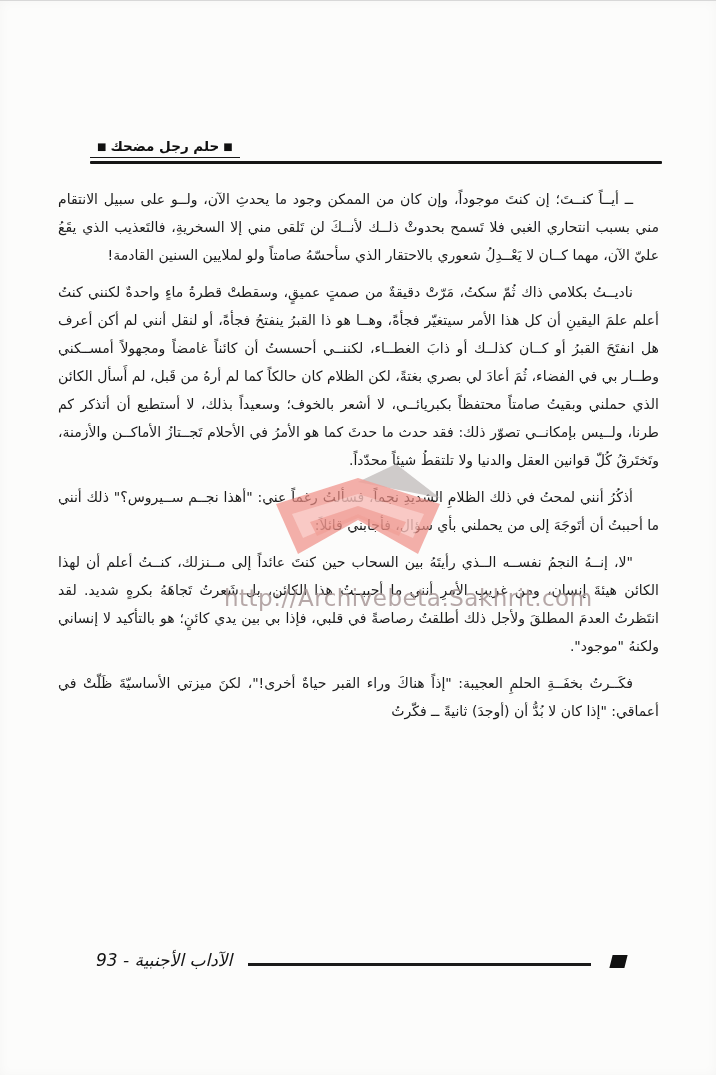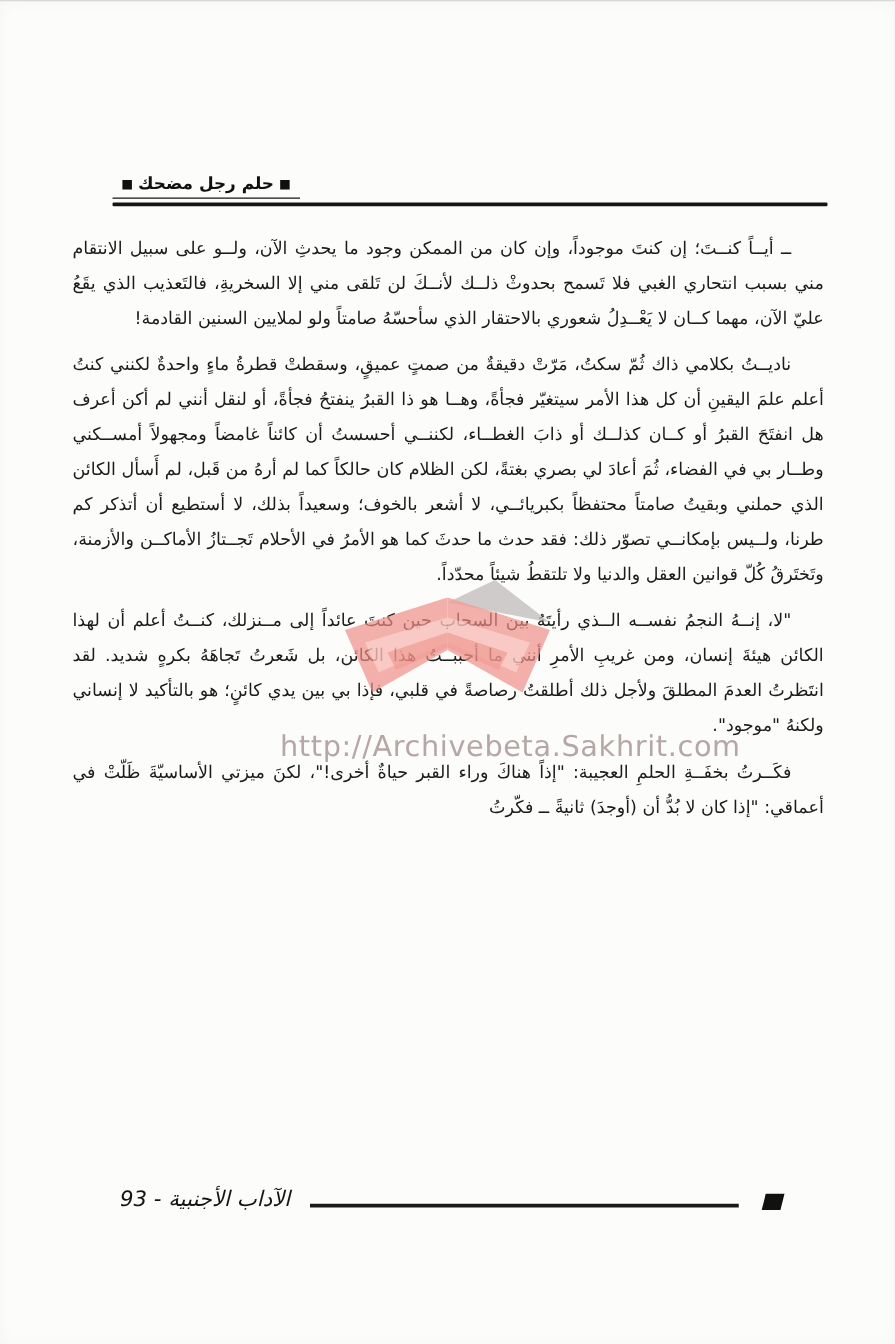--- a/index.html
+++ b/index.html
@@ -69,20 +69,21 @@
 <div class="page">
 
   <div class="header">
     <span class="htitle"><span class="sq">■</span><span>حلم رجل مضحك</span><span class="sq">■</span></span>
     <div class="hrule"></div>
   </div>
 
   <div class="content">
     <p>ــ أيــاً كنــتَ؛ إن كنتَ موجوداً، وإن كان من الممكن وجود ما يحدثِ الآن، ولــو على سبيل الانتقام مني بسبب انتحاري الغبي فلا تَسمح بحدوثْ ذلــك لأنــكَ لن تَلقى مني إلا السخريةِ، فالتَعذيب الذي يقَعُ عليّ الآن، مهما كــان لا يَعْــدِلُ شعوري بالاحتقار الذي سأحسّهُ صامتاً ولو لملايين السنين القادمة!</p>
     <p>ناديــتُ بكلامي ذاك ثُمّ سكتُ، مَرّتْ دقيقةٌ من صمتٍ عميقٍ، وسقطتْ قطرةُ ماءٍ واحدةٌ لكنني كنتُ أعلم علمَ اليقينِ أن كل هذا الأمر سيتغيّر فجأةً، وهــا هو ذا القبرُ ينفتحُ فجأةً، أو لنقل أنني لم أكن أعرف هل انفتَحَ القبرُ أو كــان كذلــك أو ذابَ الغطــاء، لكننــي أحسستُ أن كائناً غامضاً ومجهولاً أمســكني وطــار بي في الفضاء، ثُمَ أعادَ لي بصري بغتةً، لكن الظلام كان حالكاً كما لم أرهُ من قَبل، لم أَسأل الكائن الذي حملني وبقيتُ صامتاً محتفظاً بكبريائــي، لا أشعر بالخوف؛ وسعيداً بذلك، لا أستطيع أن أتذكر كم طرنا، ولــيس بإمكانــي تصوّر ذلك: فقد حدث ما حدثَ كما هو الأمرُ في الأحلام تَجــتازُ الأماكــن والأزمنة، وتَختَرقُ كُلّ قوانين العقل والدنيا ولا تلتقطُ شيئاً محدّداً.</p>
+    <p>أذكُرُ أنني لمحتُ في ذلك الظلامِ الشديدِ نجماً، فسألتُ رغماً عني: "أهذا نجــم ســيروس؟" ذلك أنني ما أحببتُ أن أتَوجَهَ إلى من يحملني بأي سؤال، فأجابني قائلاً:</p>
     <p>"لا، إنــهُ النجمُ نفســه الــذي رأيتَهُ بين السحاب حين كنتَ عائداً إلى مــنزلك، كنــتُ أعلم أن لهذا الكائن هيئةَ إنسان، ومن غريبِ الأمرِ أنني ما أحببــتُ هذا الكائن، بل شَعرتُ تَجاهَهُ بكرهٍ شديد. لقد انتَظرتُ العدمَ المطلقَ ولأجل ذلك أطلقتُ رصاصةً في قلبي، فإذا بي بين يدي كائنٍ؛ هو بالتأكيد لا إنساني ولكنهُ "موجود".</p>
     <p>فكَــرتُ بخفَــةِ الحلمِ العجيبة: "إذاً هناكَ وراء القبر حياةٌ أخرى!"، لكنَ ميزتي الأساسيّةَ ظَلّتْ في أعماقي: "إذا كان لا بُدُّ أن (أوجدَ) ثانيةً ــ فكّرتُ</p>
   </div>
 
   <div class="wm">
     <svg class="wm-logo" viewBox="0 0 164 96" xmlns="http://www.w3.org/2000/svg">
       <polygon points="82,20 164,36 120,2" fill="#b5aeae" opacity="0.78"></polygon>
       <polygon points="82,16 0,42 22,92 82,58" fill="#ef8d85" opacity="0.85"></polygon>
       <polygon points="82,16 164,42 142,92 82,58" fill="#ef8d85" opacity="0.85"></polygon>
       <polygon points="82,32 16,52 27,76 82,52" fill="#f8c0ba" opacity="0.95"></polygon>

